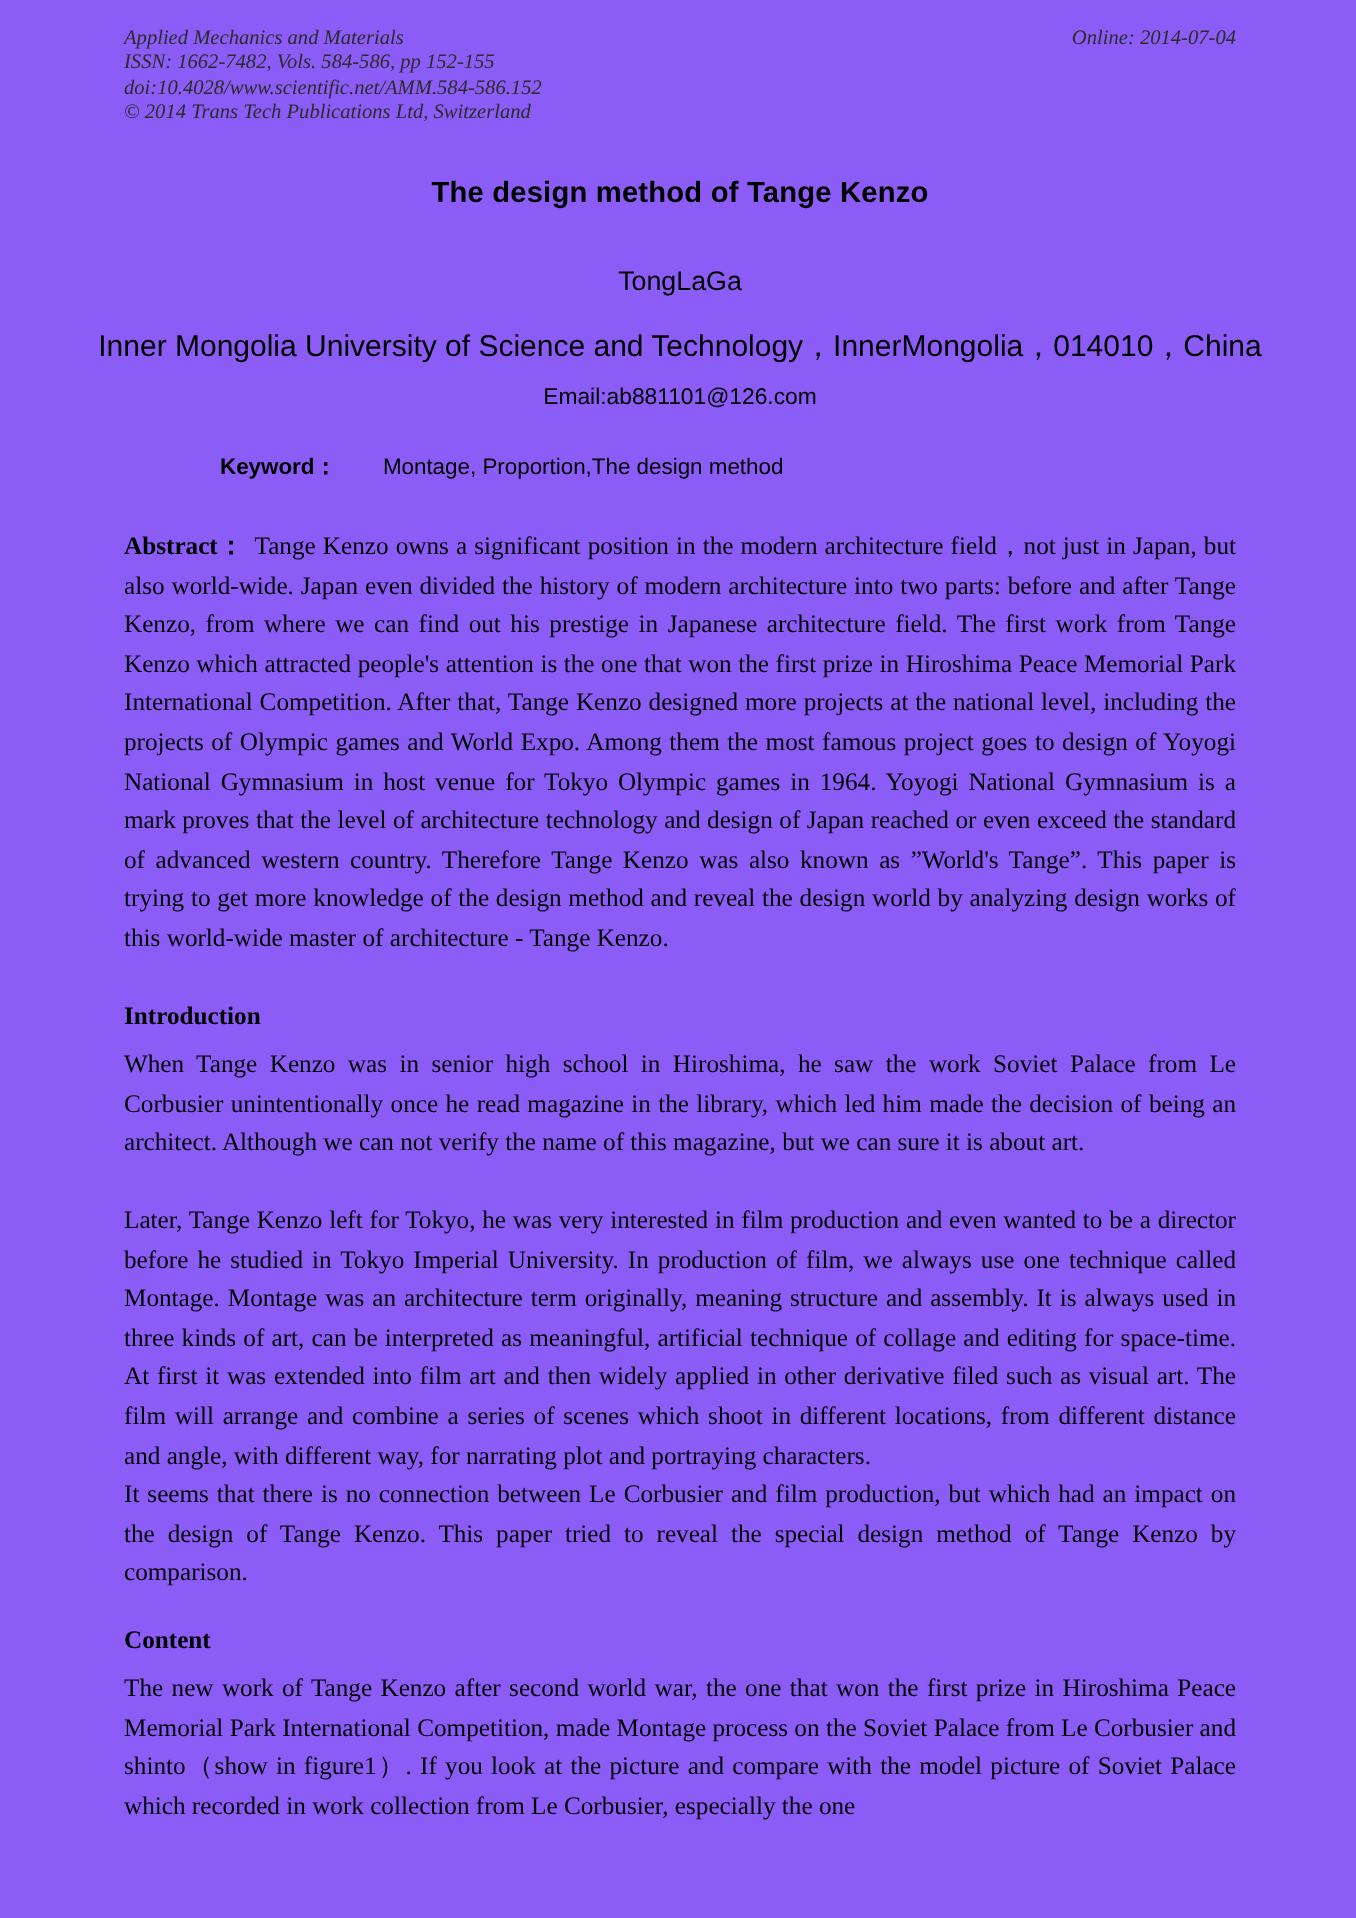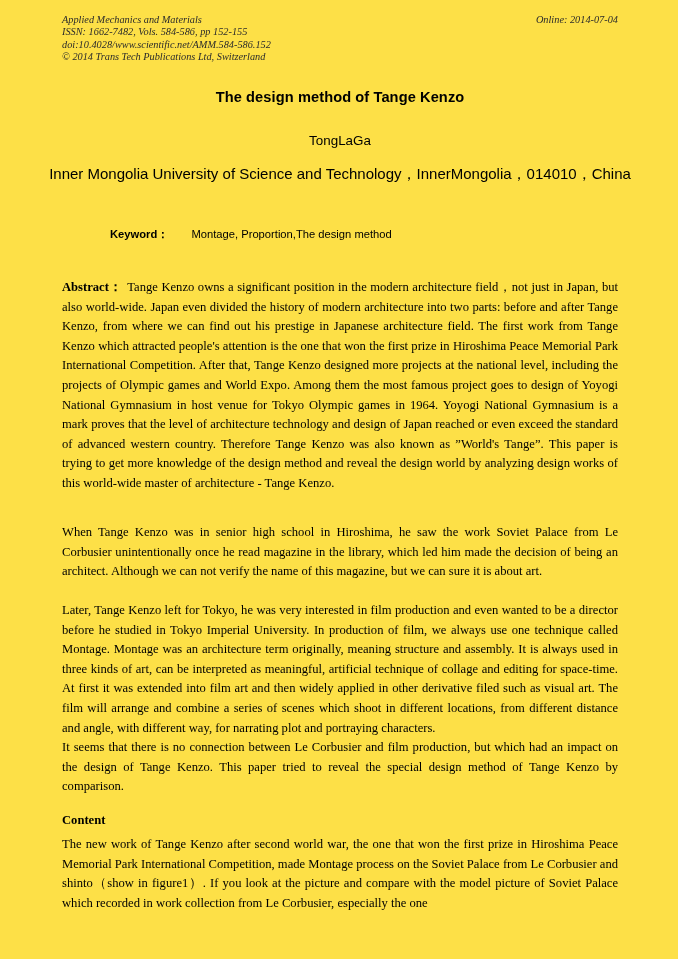--- a/index.html
+++ b/index.html
@@ -11,21 +11,21 @@
     width: 678px;
     height: 959px;
     font-family: "Liberation Serif", "DejaVu Serif", serif;
     color: #000000;
     overflow: hidden;
   }
   .page {
     position: relative;
     width: 678px;
     height: 959px;
-    background: #fde047;
+    background: #8b5cf6;
     box-sizing: border-box;
   }
 
   
   .pub-header {
     position: absolute;
     left: 62px;
     top: 14px;
     width: 556px;
     font-style: italic;
@@ -115,21 +115,20 @@
   
   .abstract {
     position: absolute;
     left: 62px;
     top: 264px;
     width: 556px;
     font-size: 12.6px;
     line-height: 19.6px;
     text-align: justify;
     text-justify: inter-word;
-    margin-top: 14px;
   }
   .abstract-label {
     font-weight: bold;
   }
   .abstract-text {
     margin-left: 5px;
   }
 
   
   .section-heading {
@@ -171,29 +170,31 @@
         <div class="pub-line">doi:10.4028/www.scientific.net/AMM.584-586.152</div>
         <div class="pub-line">© 2014 Trans Tech Publications Ltd, Switzerland</div>
       </div>
       <div class="pub-header-right">Online: 2014-07-04</div>
     </div>
   </div>
 
   <div class="title">The design method of Tange Kenzo</div>
   <div class="author">TongLaGa</div>
   <div class="affiliation">Inner Mongolia University of Science and Technology，InnerMongolia，014010，China</div>
+  <div class="email">Email:ab881101@126.com</div>
 
   <div class="keyword-row">
     <span class="keyword-label">Keyword：</span><span class="keyword-value">Montage, Proportion,The design method</span>
   </div>
 
   <div class="abstract">
     <span class="abstract-label">Abstract：</span><span class="abstract-text">Tange Kenzo owns a significant position in the modern architecture field，not just in Japan, but also world-wide. Japan even divided the history of modern architecture into two parts: before and after Tange Kenzo, from where we can find out his prestige in Japanese architecture field. The first work from Tange Kenzo which attracted people's attention is the one that won the first prize in Hiroshima Peace Memorial Park International Competition. After that, Tange Kenzo designed more projects at the national level, including the projects of Olympic games and World Expo. Among them the most famous project goes to design of Yoyogi National Gymnasium in host venue for Tokyo Olympic games in 1964. Yoyogi National Gymnasium is a mark proves that the level of architecture technology and design of Japan reached or even exceed the standard of advanced western country. Therefore Tange Kenzo was also known as ”World's Tange”. This paper is trying to get more knowledge of the design method and reveal the design world by analyzing design works of this world-wide master of architecture - Tange Kenzo.</span>
   </div>
 
+  <div class="section-heading" id="intro-heading">Introduction</div>
   <div class="para" id="intro-para-1">When Tange Kenzo was in senior high school in Hiroshima, he saw the work Soviet Palace from Le Corbusier unintentionally once he read magazine in the library, which led him made the decision of being an architect. Although we can not verify the name of this magazine, but we can sure it is about art.</div>
   <div class="para" id="intro-para-2">Later, Tange Kenzo left for Tokyo, he was very interested in film production and even wanted to be a director before he studied in Tokyo Imperial University. In production of film, we always use one technique called Montage. Montage was an architecture term originally, meaning structure and assembly. It is always used in three kinds of art, can be interpreted as meaningful, artificial technique of collage and editing for space-time. At first it was extended into film art and then widely applied in other derivative filed such as visual art. The film will arrange and combine a series of scenes which shoot in different locations, from different distance and angle, with different way, for narrating plot and portraying characters.</div>
   <div class="para" id="intro-para-3">It seems that there is no connection between Le Corbusier and film production, but which had an impact on the design of Tange Kenzo. This paper tried to reveal the special design method of Tange Kenzo by comparison.</div>
 
   <div class="section-heading" id="content-heading">Content</div>
   <div class="para" id="content-para-1">The new work of Tange Kenzo after second world war, the one that won the first prize in Hiroshima Peace Memorial Park International Competition, made Montage process on the Soviet Palace from Le Corbusier and shinto（show in figure1）. If you look at the picture and compare with the model picture of Soviet Palace which recorded in work collection from Le Corbusier, especially the one</div>
 
 </div>
 
 </body></html>

